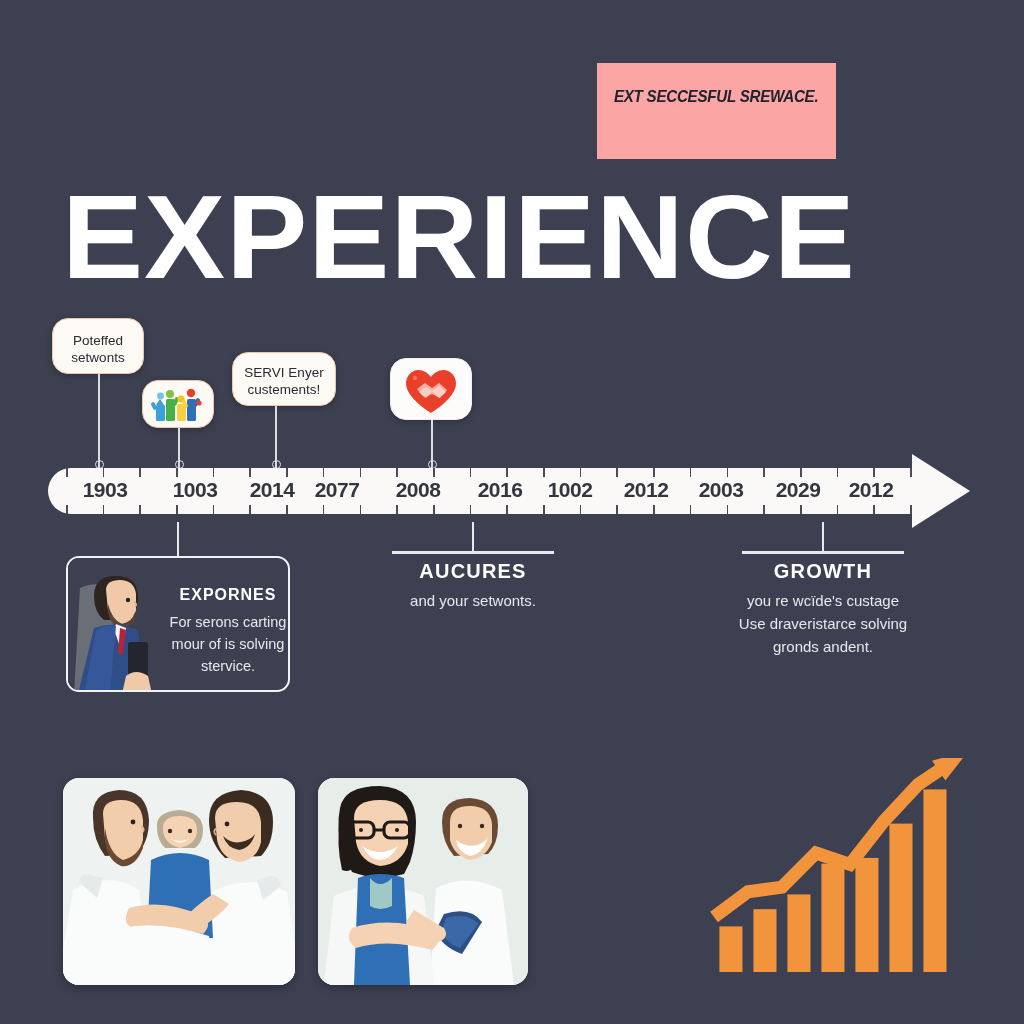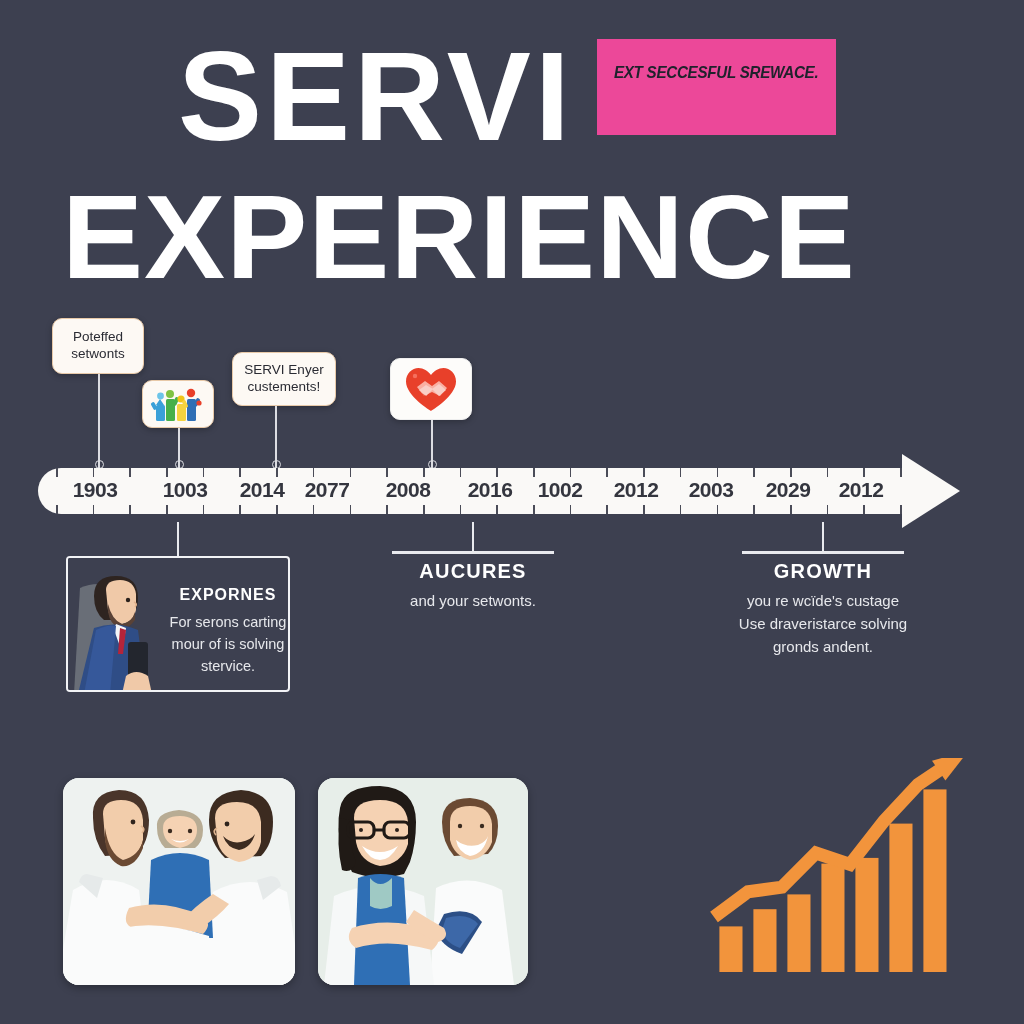--- a/index.html
+++ b/index.html
@@ -12,23 +12,23 @@
   }
   .stage { position:absolute; inset:0; }
   .title-servi {
     position:absolute; left:178px; top:34px;
     font-size:126px; line-height:1;
     font-weight:bold; color:#ffffff;
     letter-spacing:4px;
     font-family:"Liberation Sans", sans-serif;
   }
   .title-tagbox {
-    position:absolute; left:597px; top:39px;
+    position:absolute; left:597px; top:63px;
     width:239px; height:96px;
-    background:#ec4899;
+    background:#fca5a5;
     display:flex; align-items:flex-start; justify-content:center;
     padding-top:24px;
   }
   .title-tagbox span {
     font-size:16.5px; font-weight:bold; font-style:italic;
     color:#20222c; letter-spacing:-0.3px;
     transform:scaleX(0.92);
     white-space:nowrap;
   }
   .title-experience {
@@ -38,23 +38,23 @@
     letter-spacing:1px;
     transform:scaleX(1.03);
     transform-origin:left center;
   }
 
   
   .bubble {
     position:absolute;
     background:#fdf9f4;
     border:1.4px solid #e8c9a8;
-    border-radius:10px;
+    border-radius:16px;
     box-shadow:0 2px 6px rgba(0,0,0,.25);
-    display:flex; align-items:center; justify-content:center;
+    display:flex; align-items:flex-end; justify-content:center;
     text-align:center;
     color:#2a2b33;
     font-size:13.5px;
     line-height:1.25;
     padding:6px 8px;
   }
   .bubble.icon-bubble { padding:4px; }
   .stem {
     position:absolute;
     width:1.6px;
@@ -64,21 +64,21 @@
     content:"";
     position:absolute;
     left:-2.6px; bottom:-1px;
     width:7px; height:7px;
     border:1.6px solid #dcdde2;
     border-radius:50%;
     background:transparent;
   }
 
   
-  .timeline-wrap { position:absolute; left:38px; top:460px; width:950px; height:62px; }
+  .timeline-wrap { position:absolute; left:48px; top:460px; width:950px; height:62px; }
   .tl-bar {
     position:absolute; left:0; top:8px;
     width:880px; height:46px;
     background:#faf9f7;
     border-radius:23px 0 0 23px;
   }
   .tl-arrow {
     position:absolute; left:864px; top:-6px;
     width:0; height:0;
     border-top:37px solid transparent;
@@ -118,21 +118,21 @@
     font-size:15px; line-height:1.52; color:#e7e8ec;
     text-align:center;
     transform:translateX(-50%);
   }
 
   
   .card-box {
     position:absolute; left:66px; top:556px;
     width:224px; height:136px;
     border:2.2px solid #f2f3f6;
-    border-radius:4px;
+    border-radius:13px;
     overflow:hidden;
   }
   .card-illus {
     position:absolute; left:-4px; top:0; width:112px; height:136px;
     overflow:hidden;
   }
   .card-text {
     position:absolute; left:95px; top:28px; width:130px;
     text-align:center;
   }
@@ -148,21 +148,20 @@
   .photo svg { display:block; width:100%; height:100%; }
 
   
   .chart { position:absolute; left:700px; top:758px; width:265px; height:235px; }
 </style>
 </head>
 <body>
 
 <div class="stage">
 
-  <div class="title-servi">SERVI</div>
 
   <div class="title-tagbox">
     <span>EXT SECCESFUL SREWACE.</span>
   </div>
 
   <div class="title-experience">EXPERIENCE</div>
 
   <div class="bubble" style="left:52px;top:318px;width:92px;height:56px;">
     <div>
       <div>Poteffed</div>

